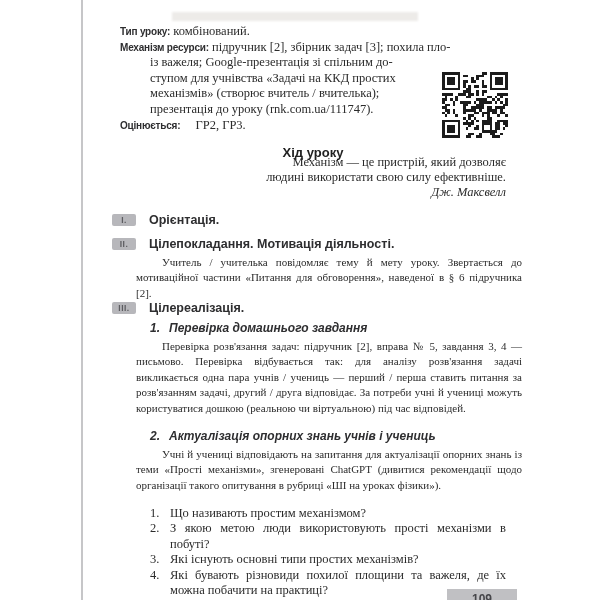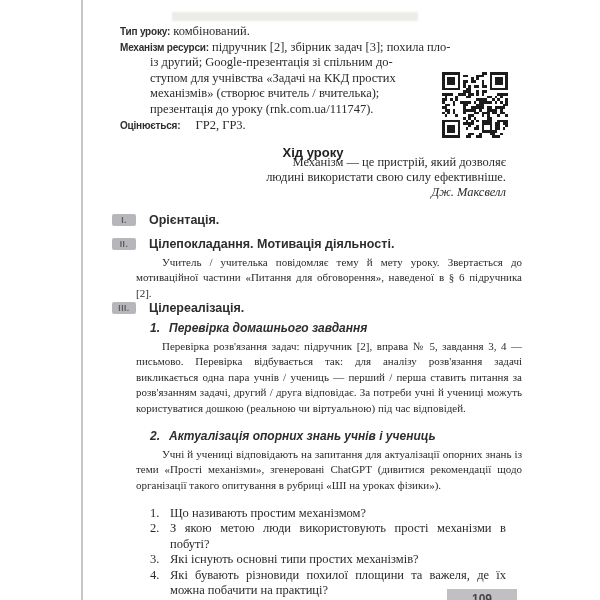--- a/index.html
+++ b/index.html
@@ -61,21 +61,21 @@
 
 <div id="meta">
   <div>
     <span class="label">Тип уроку:</span>
     <span>комбінований.</span>
   </div>
   <div>
     <span class="label">Механізм ресурси:</span>
     <span>підручник [2], збірник задач [3]; похила пло-</span>
   </div>
-  <div class="res-cont">із другий; Google-презентація зі спільним до-</div>
+  <div class="res-cont">із важеля; Google-презентація зі спільним до-</div>
   <div class="res-cont">ступом для учнівства «Задачі на ККД простих</div>
   <div class="res-cont">механізмів» (створює вчитель / вчителька);</div>
   <div class="res-cont">презентація до уроку (rnk.com.ua/111747).</div>
   <div class="assessed">
     <span class="label">Оцінюється:</span>
     <span class="val">ГР2, ГР3.</span>
   </div>
 </div>
 
 <div id="qr">

